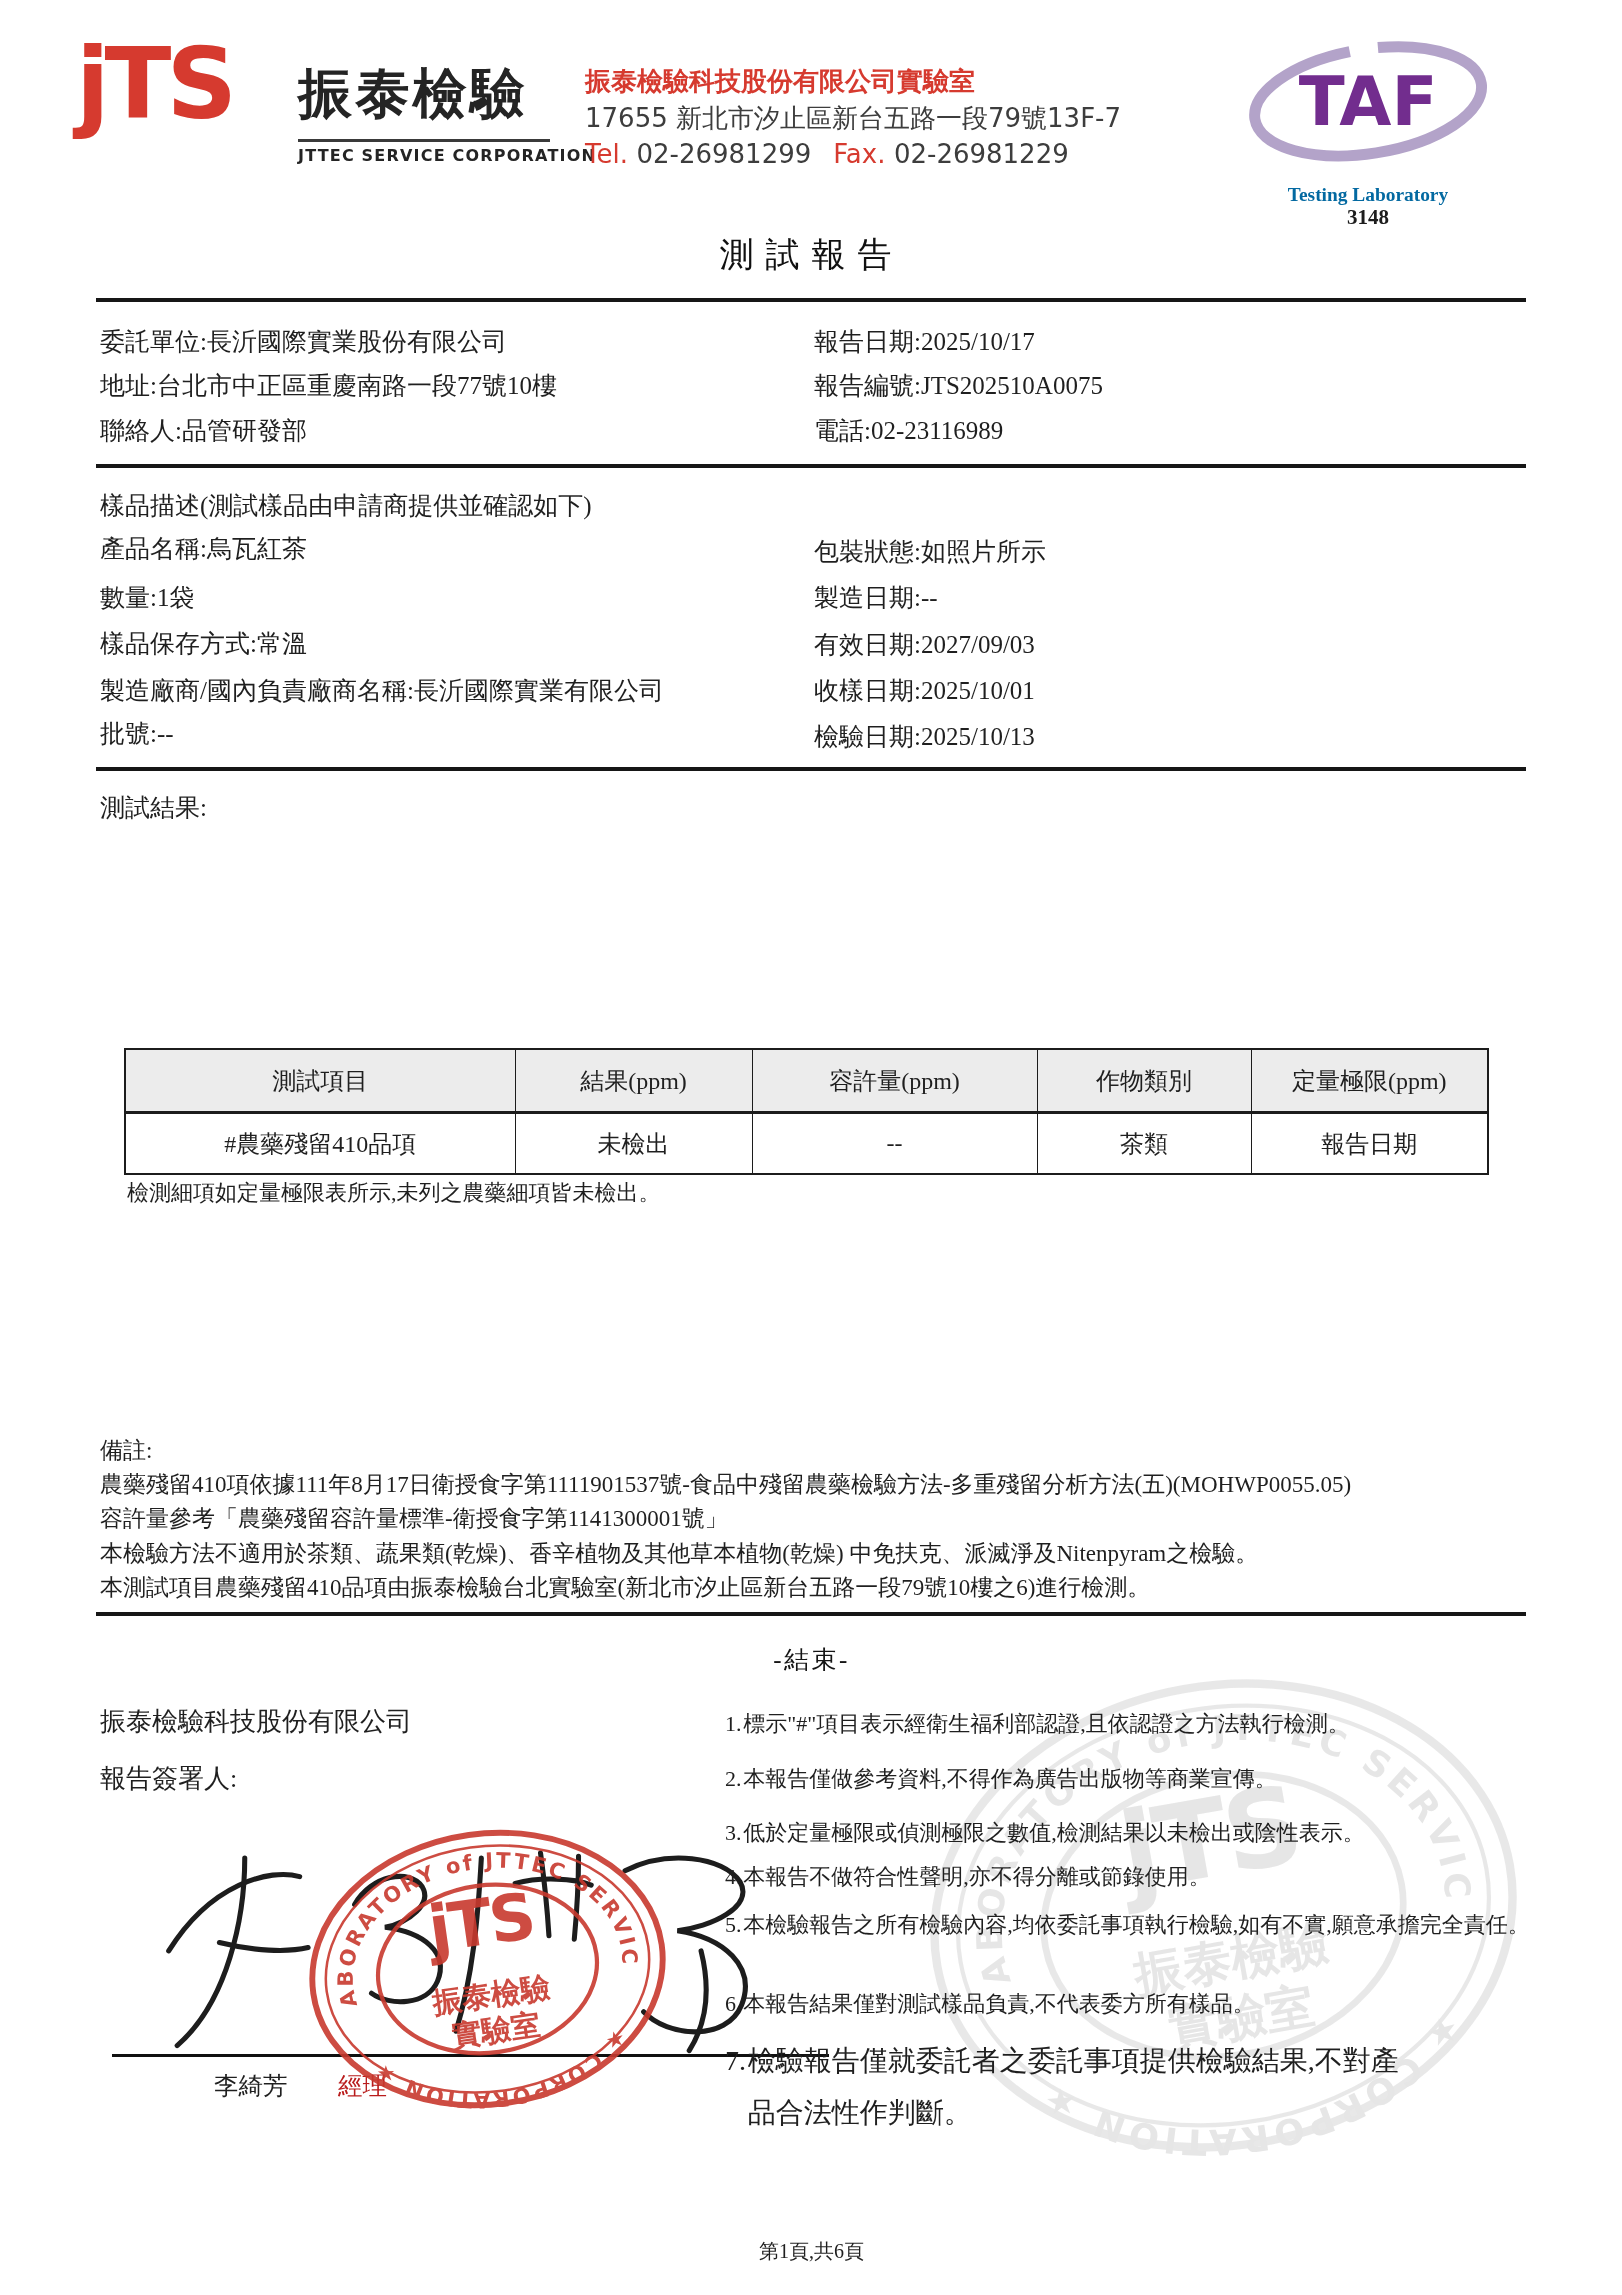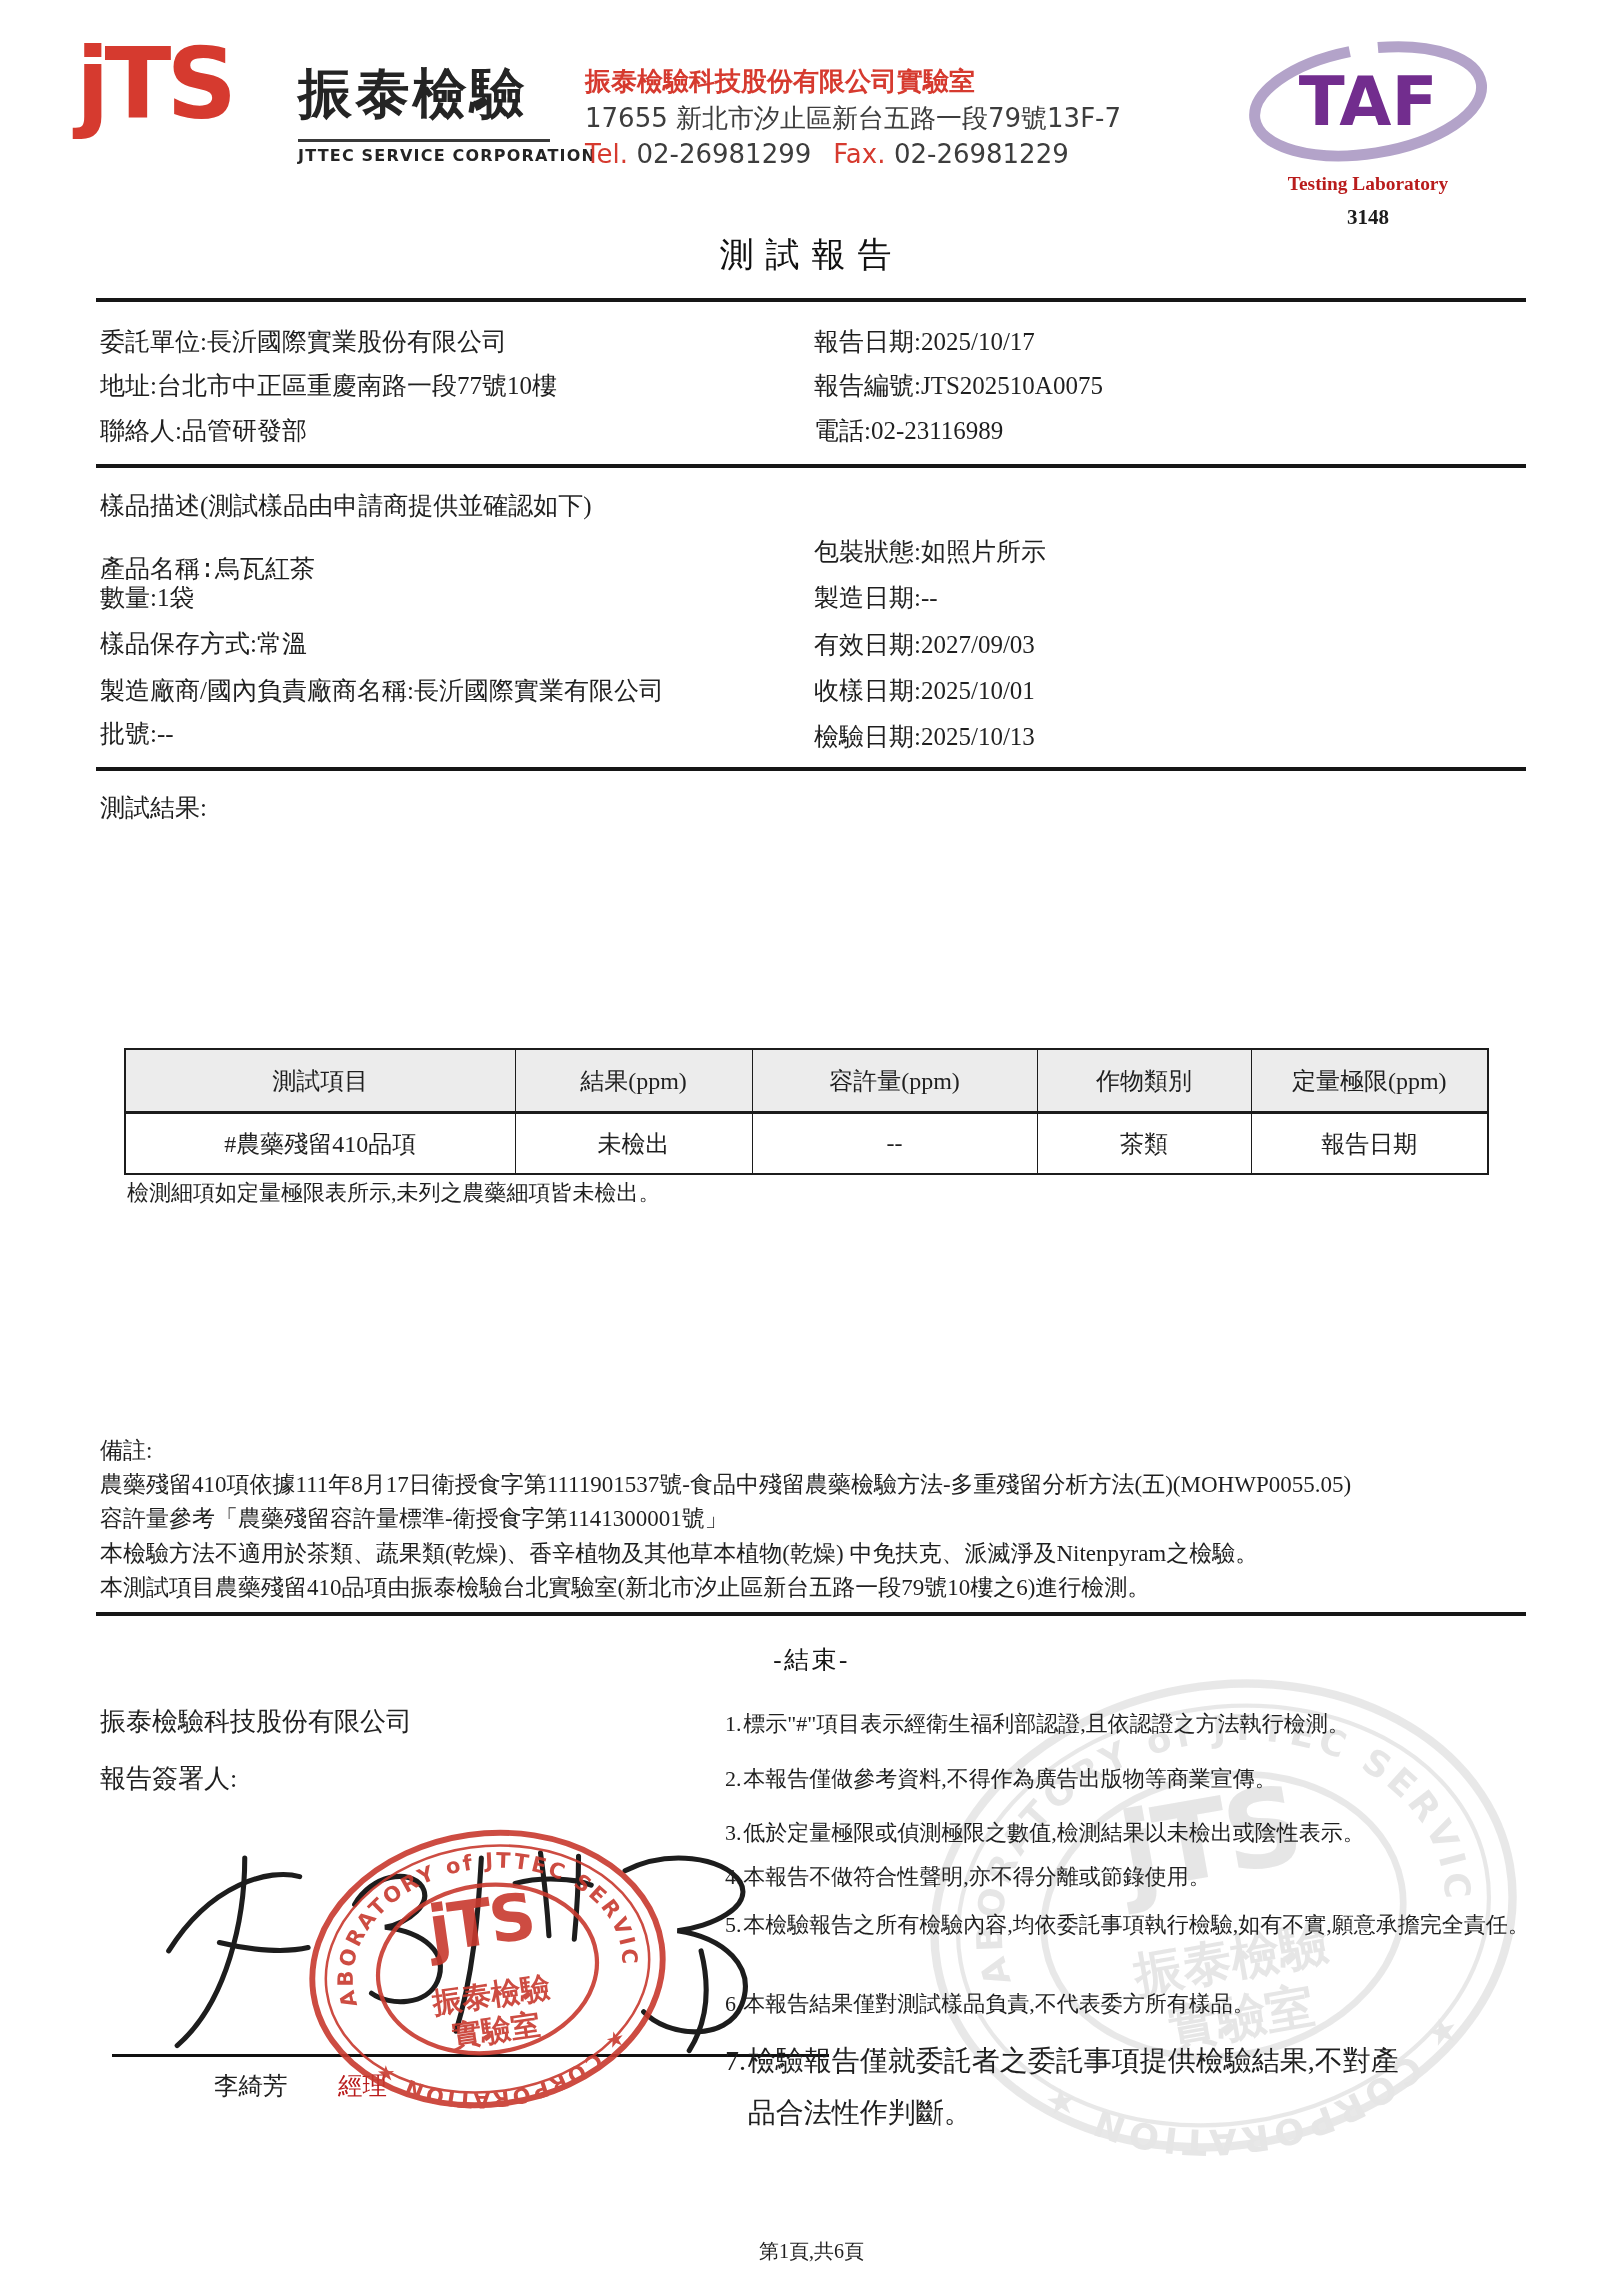--- a/index.html
+++ b/index.html
@@ -14,21 +14,21 @@
             font-size:54px;line-height:1.4;letter-spacing:3.4px;color:#242424;}
   .jts-underline{left:298px;top:139px;width:252px;height:2.5px;background:#3a3a3a;}
   .jts-sub{left:298px;top:146px;font-family:"DejaVu Sans",sans-serif;font-weight:bold;
            font-size:16px;letter-spacing:1.2px;color:#242424;}
   .lab-name{left:585px;top:64px;font-family:"DejaVu Sans",sans-serif;font-weight:bold;
             font-size:26px;color:#d63a2f;}
   .lab-addr{left:585px;top:101px;font-family:"DejaVu Sans",sans-serif;font-size:26px;color:#3d3d3d;}
   .lab-contact{left:585px;top:139px;font-family:"DejaVu Sans",sans-serif;font-size:26px;color:#3d3d3d;}
   .lab-contact .red{color:#d63a2f;margin-right:8.5px;}
   .lab-contact .val{margin-right:22px;}
-  .taf-caption{left:1241px;top:173px;width:254px;text-align:center;font-size:19.4px;font-weight:bold;color:#b91c1c;}
+  .taf-caption{left:1241px;top:184px;width:254px;text-align:center;font-size:19.4px;font-weight:bold;color:#0369a1;}
   .taf-number{left:1241px;top:205px;width:254px;text-align:center;font-size:21px;font-weight:bold;color:#1d1d1d;}
   
   .report-title{left:0;top:232px;width:1623px;text-align:center;font-size:34px;
                 letter-spacing:12px;color:#101010;}
   .rule{position:absolute;left:96px;width:1430px;height:4.2px;background:#161616;}
   .row{position:absolute;font-size:25px;white-space:nowrap;color:#1f1f1f;}
   .results-table{position:absolute;left:124px;top:1048px;width:1362px;border-collapse:collapse;
                  table-layout:fixed;border:2.5px solid #1c1c1c;font-size:24px;color:#1f1f1f;}
   .results-table th{background:#ececec;font-weight:normal;height:59px;border:1.7px solid #1c1c1c;
                     border-bottom:3.4px solid #1c1c1c;text-align:center;}
@@ -80,21 +80,21 @@
   <div class="row" style="left:100px;top:325px;">委託單位:長沂國際實業股份有限公司</div>
   <div class="row" style="left:100px;top:369px;">地址:台北市中正區重慶南路一段77號10樓</div>
   <div class="row" style="left:100px;top:414px;">聯絡人:品管研發部</div>
   <div class="row" style="left:814px;top:325px;">報告日期:2025/10/17</div>
   <div class="row" style="left:814px;top:369px;">報告編號:JTS202510A0075</div>
   <div class="row" style="left:814px;top:414px;">電話:02-23116989</div>
 
   <div class="rule" style="top:464px;"></div>
 
   <div class="row" style="left:100px;top:489px;">樣品描述(測試樣品由申請商提供並確認如下)</div>
-  <div class="row" style="left:100px;top:552px;font-family:Liberation Mono, monospace;">產品名稱:烏瓦紅茶</div>
+  <div class="row" style="left:100px;top:532px;">產品名稱:烏瓦紅茶</div>
   <div class="row" style="left:100px;top:581px;">數量:1袋</div>
   <div class="row" style="left:100px;top:627px;">樣品保存方式:常溫</div>
   <div class="row" style="left:100px;top:674px;">製造廠商/國內負責廠商名稱:長沂國際實業有限公司</div>
   <div class="row" style="left:100px;top:717px;">批號:--</div>
   <div class="row" style="left:814px;top:535px;">包裝狀態:如照片所示</div>
   <div class="row" style="left:814px;top:581px;">製造日期:--</div>
   <div class="row" style="left:814px;top:628px;">有效日期:2027/09/03</div>
   <div class="row" style="left:814px;top:674px;">收樣日期:2025/10/01</div>
   <div class="row" style="left:814px;top:720px;">檢驗日期:2025/10/13</div>
 

